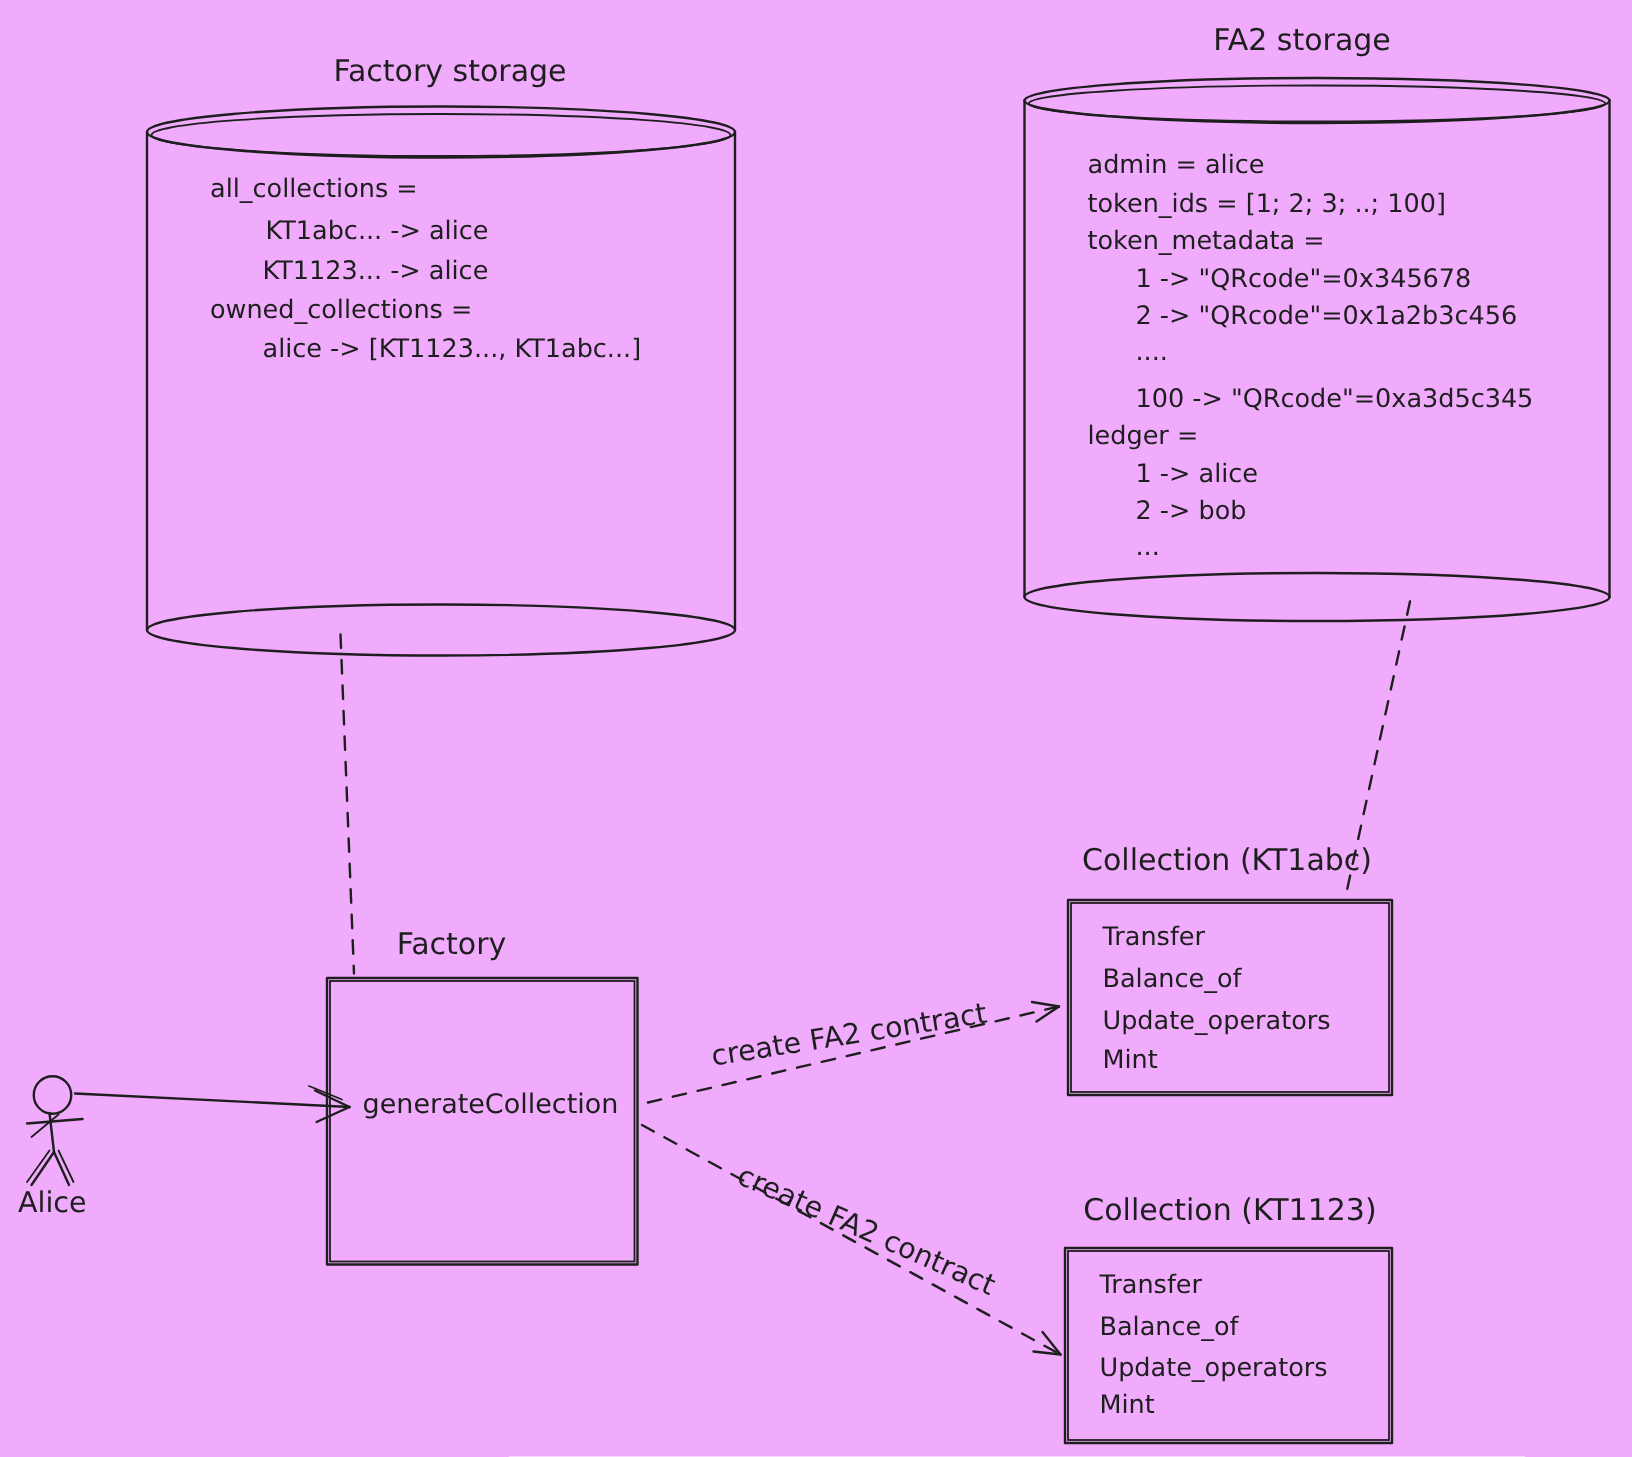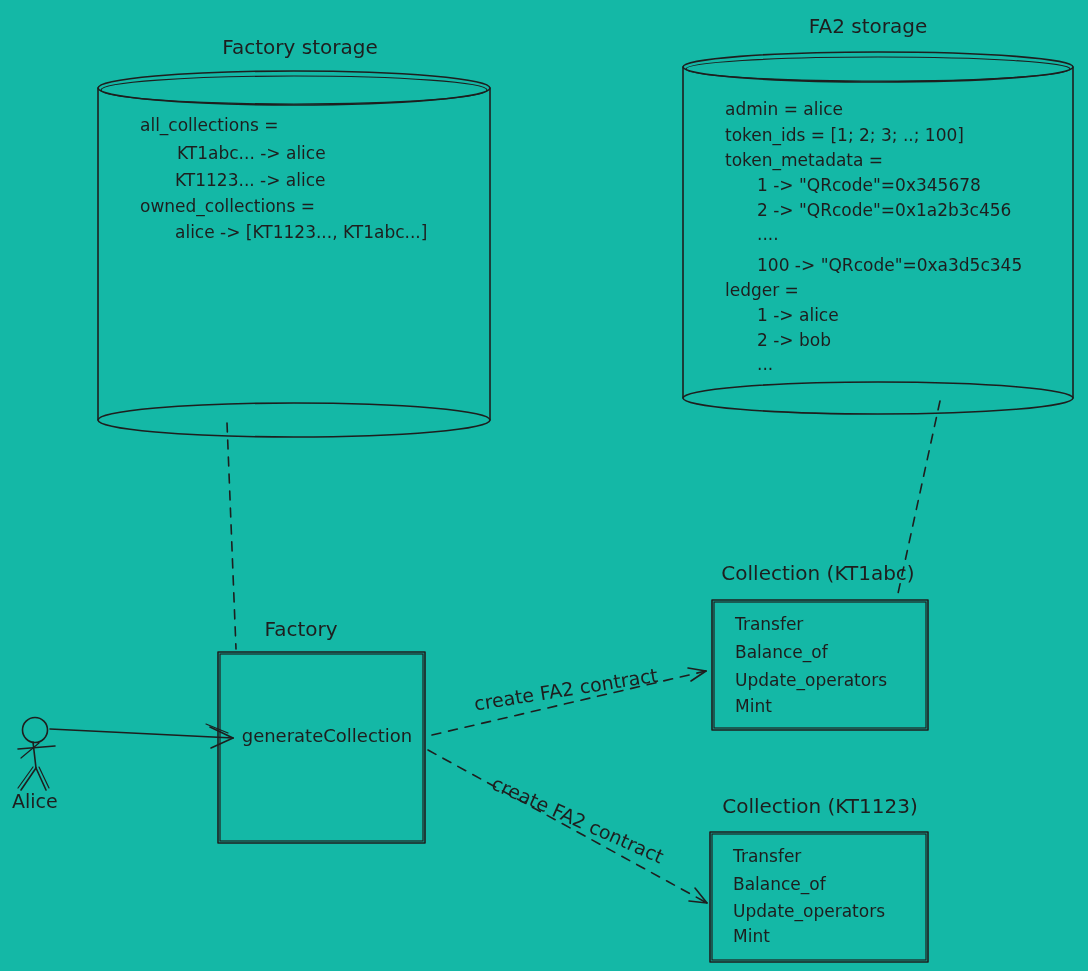--- a/index.html
+++ b/index.html
@@ -1,16 +1,16 @@
 <!DOCTYPE html>
 <html><head>
 <meta charset="utf-8">
 <style>
   html,body{margin:0;padding:0;background:#ffffff;}
-  .stage{position:relative;width:1088px;height:971px;background:#14b8a6;overflow:hidden;}
+  .stage{position:relative;width:1088px;height:971px;background:#f0abfc;overflow:hidden;}
   svg{display:block;}
   .stroke{fill:none;stroke:#1e1e1e;stroke-width:1.6;stroke-linecap:round;stroke-linejoin:round;}
   .stroke-thin{fill:none;stroke:#1e1e1e;stroke-width:1.2;stroke-linecap:round;}
   .dashed{stroke-dasharray:9 8;}
   .txt{fill:#1e1e1e;font-family:"DejaVu Sans",sans-serif;}
   .title{font-size:20px;}
   .body-line{font-size:17px;}
   .entry{font-size:17px;}
   .edge-label{font-size:19px;}
   .actor-label{font-size:19px;}

